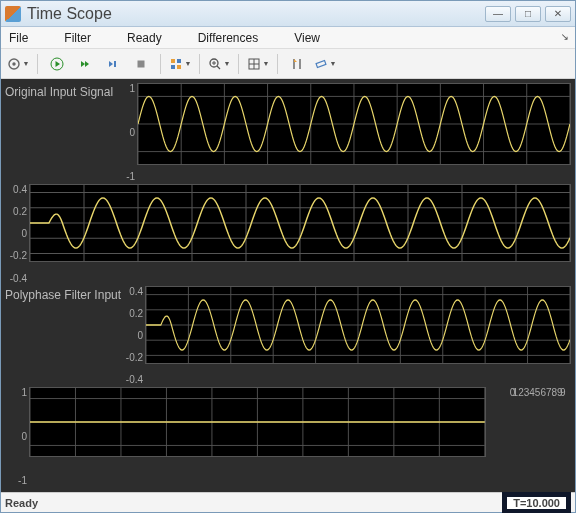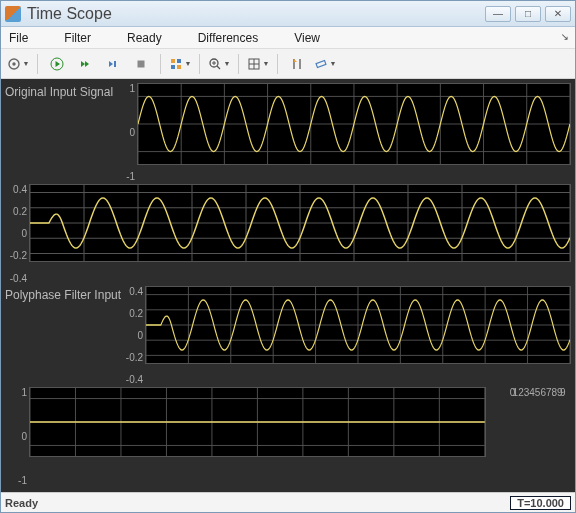--- a/index.html
+++ b/index.html
@@ -26,21 +26,21 @@
   .plot { flex: 1; background: #000; border: 1px solid #555; position: relative; }
   .plot svg { position: absolute; inset: 0; width: 100%; height: 100%; }
   .xaxis-row { display: flex; height: 14px; }
   .xaxis-row .spacer { width: 24px; }
   .xaxis { flex: 1; display: flex; justify-content: space-between; color: #aaa; font-size: 10px; padding: 0 0 0 0; }
   .xaxis span { transform: translateX(-50%); }
   .xaxis span:first-child { transform: translateX(0); }
   .xaxis span:last-child { transform: translateX(-100%); }
   .statusbar { height: 20px; background: #f4f4f4; border-top: 1px solid #ccc; display: flex; align-items: center; padding: 0 4px; font-size: 11px; color: #444; font-weight: bold; }
   .statusbar .left { flex: 1; }
-  .statusbar .right { border: 1px solid #0f172a; padding: 0 6px; background: #fff; }
+  .statusbar .right { border: 5px solid #0f172a; padding: 0 6px; background: #fff; }
   line.grid { stroke: #555; stroke-width: 1; }
   path.series { stroke: #e8d66b; stroke-width: 1.4; fill: none; }
 </style>
 </head>
 <body>
 
 <div class="window">
   <div class="titlebar">
     <div class="app-icon"></div>
     <span class="title">Time Scope</span>

